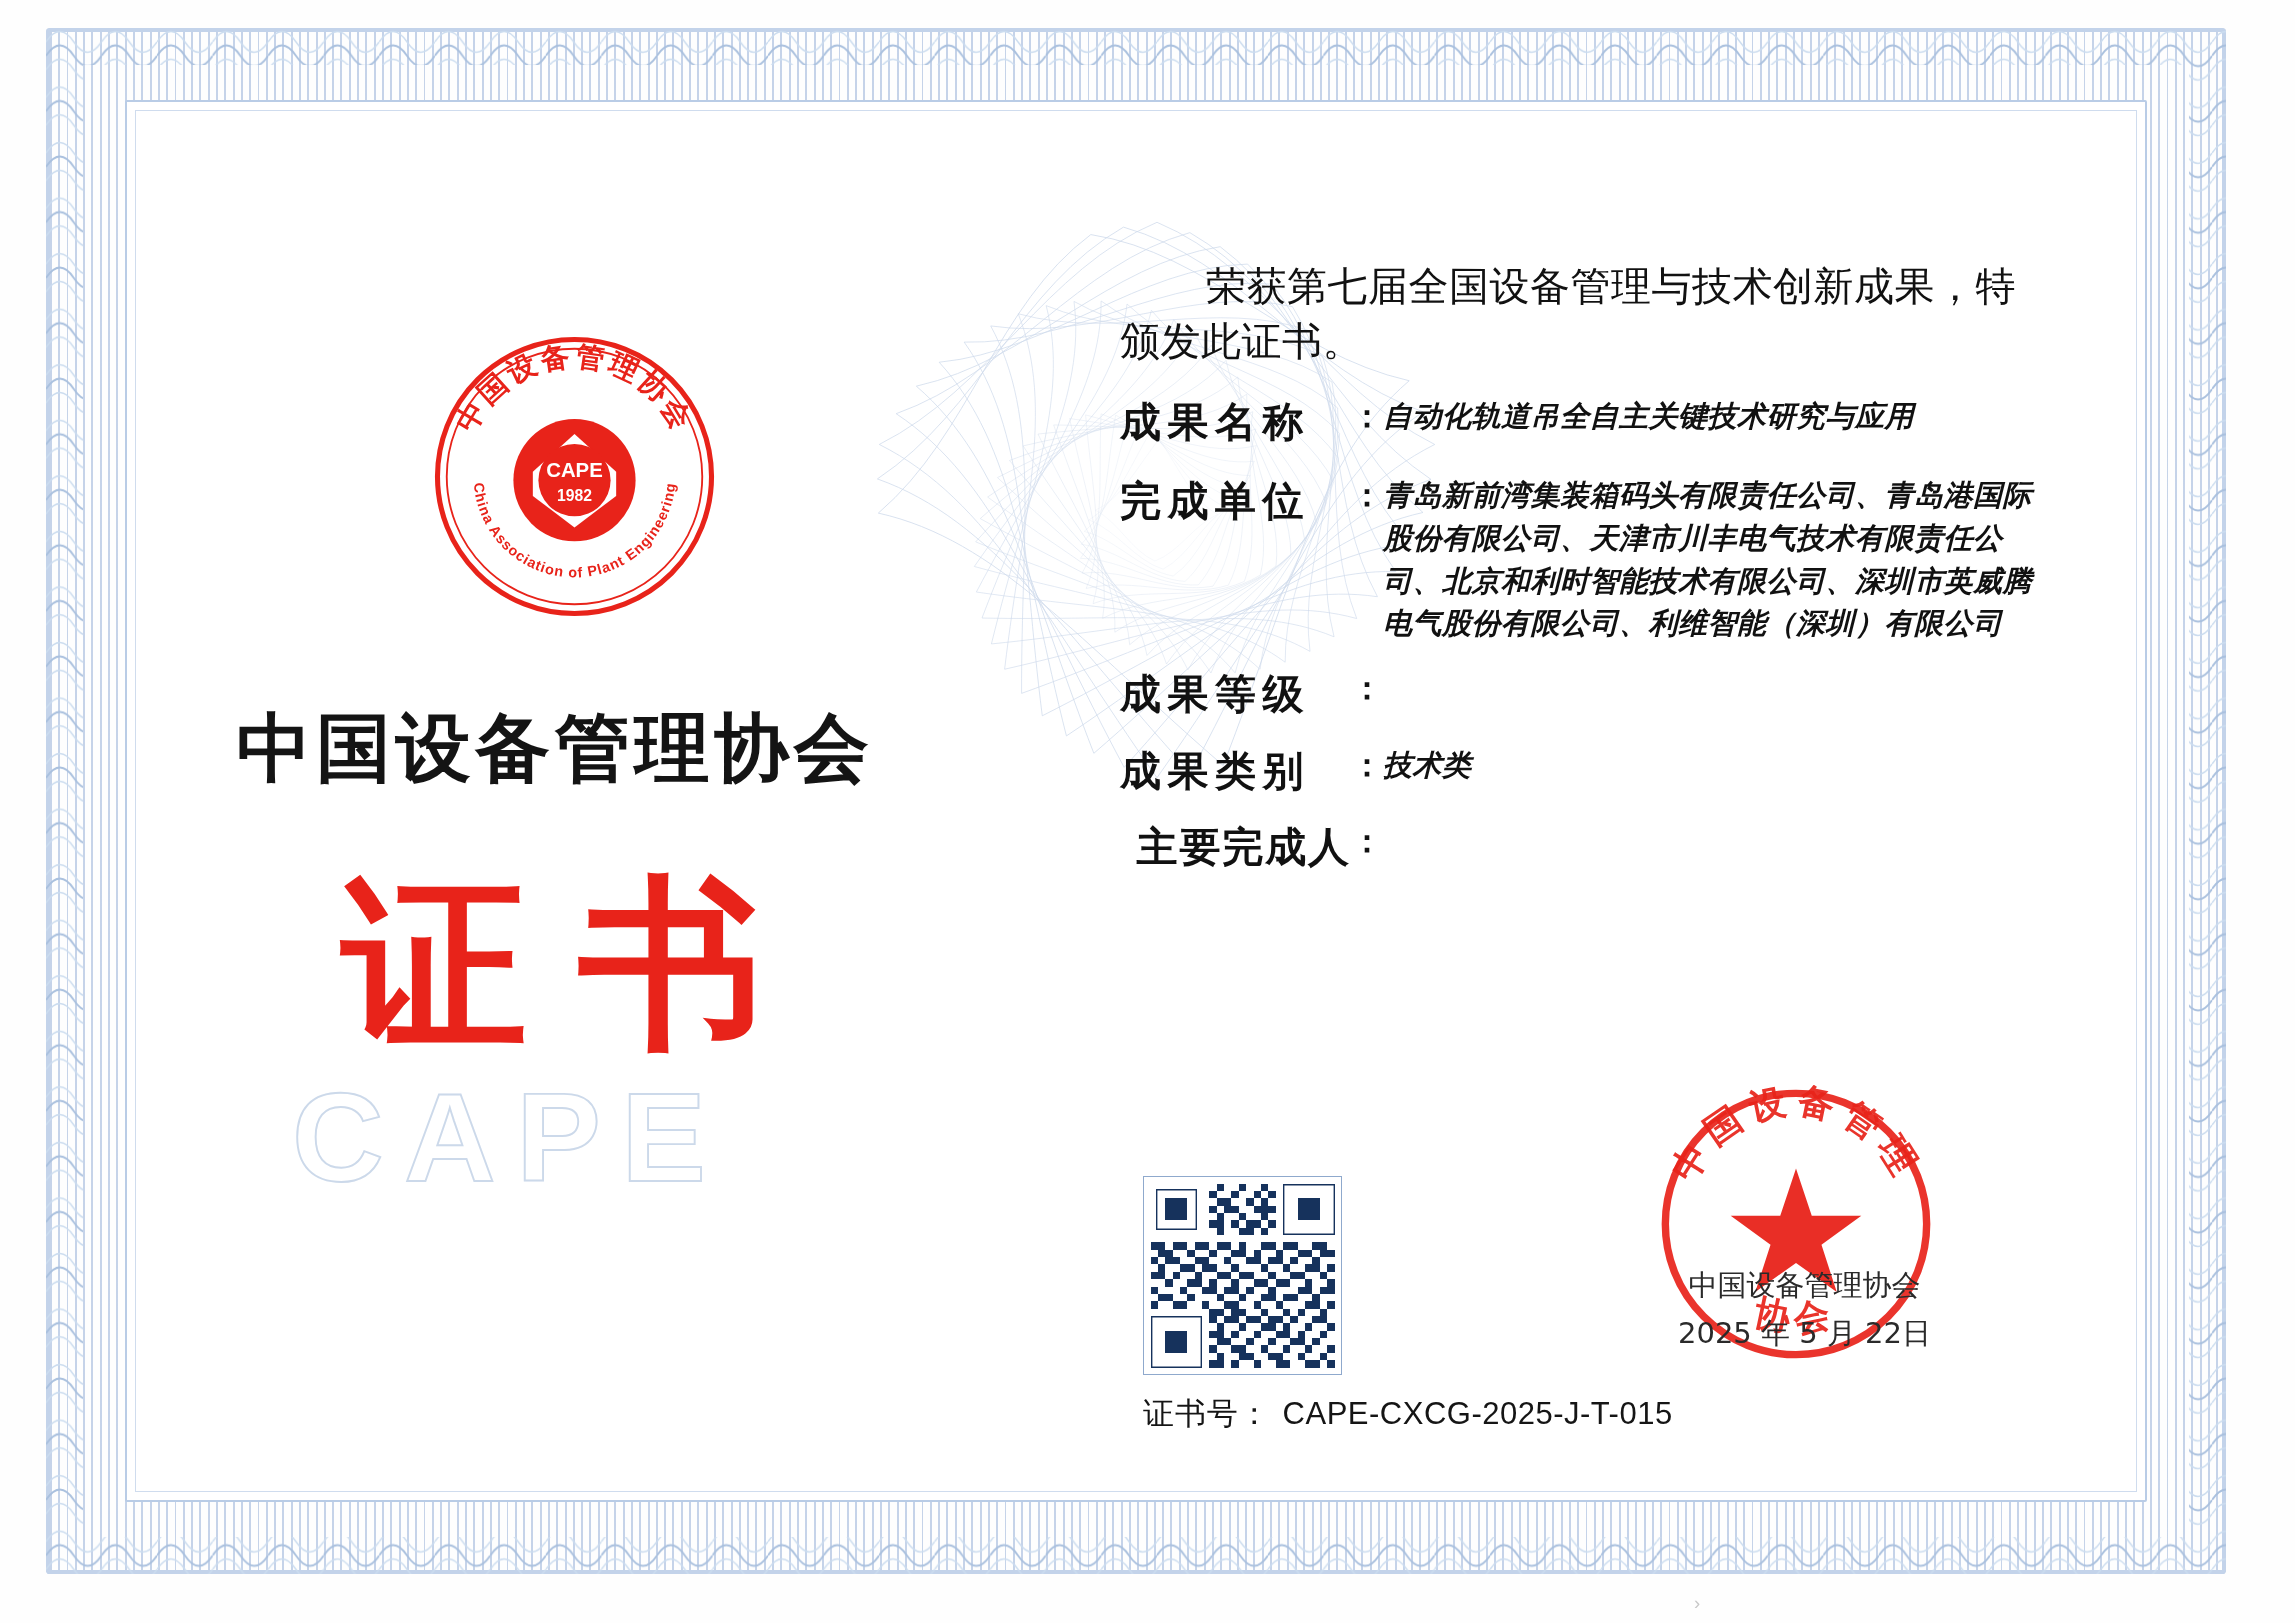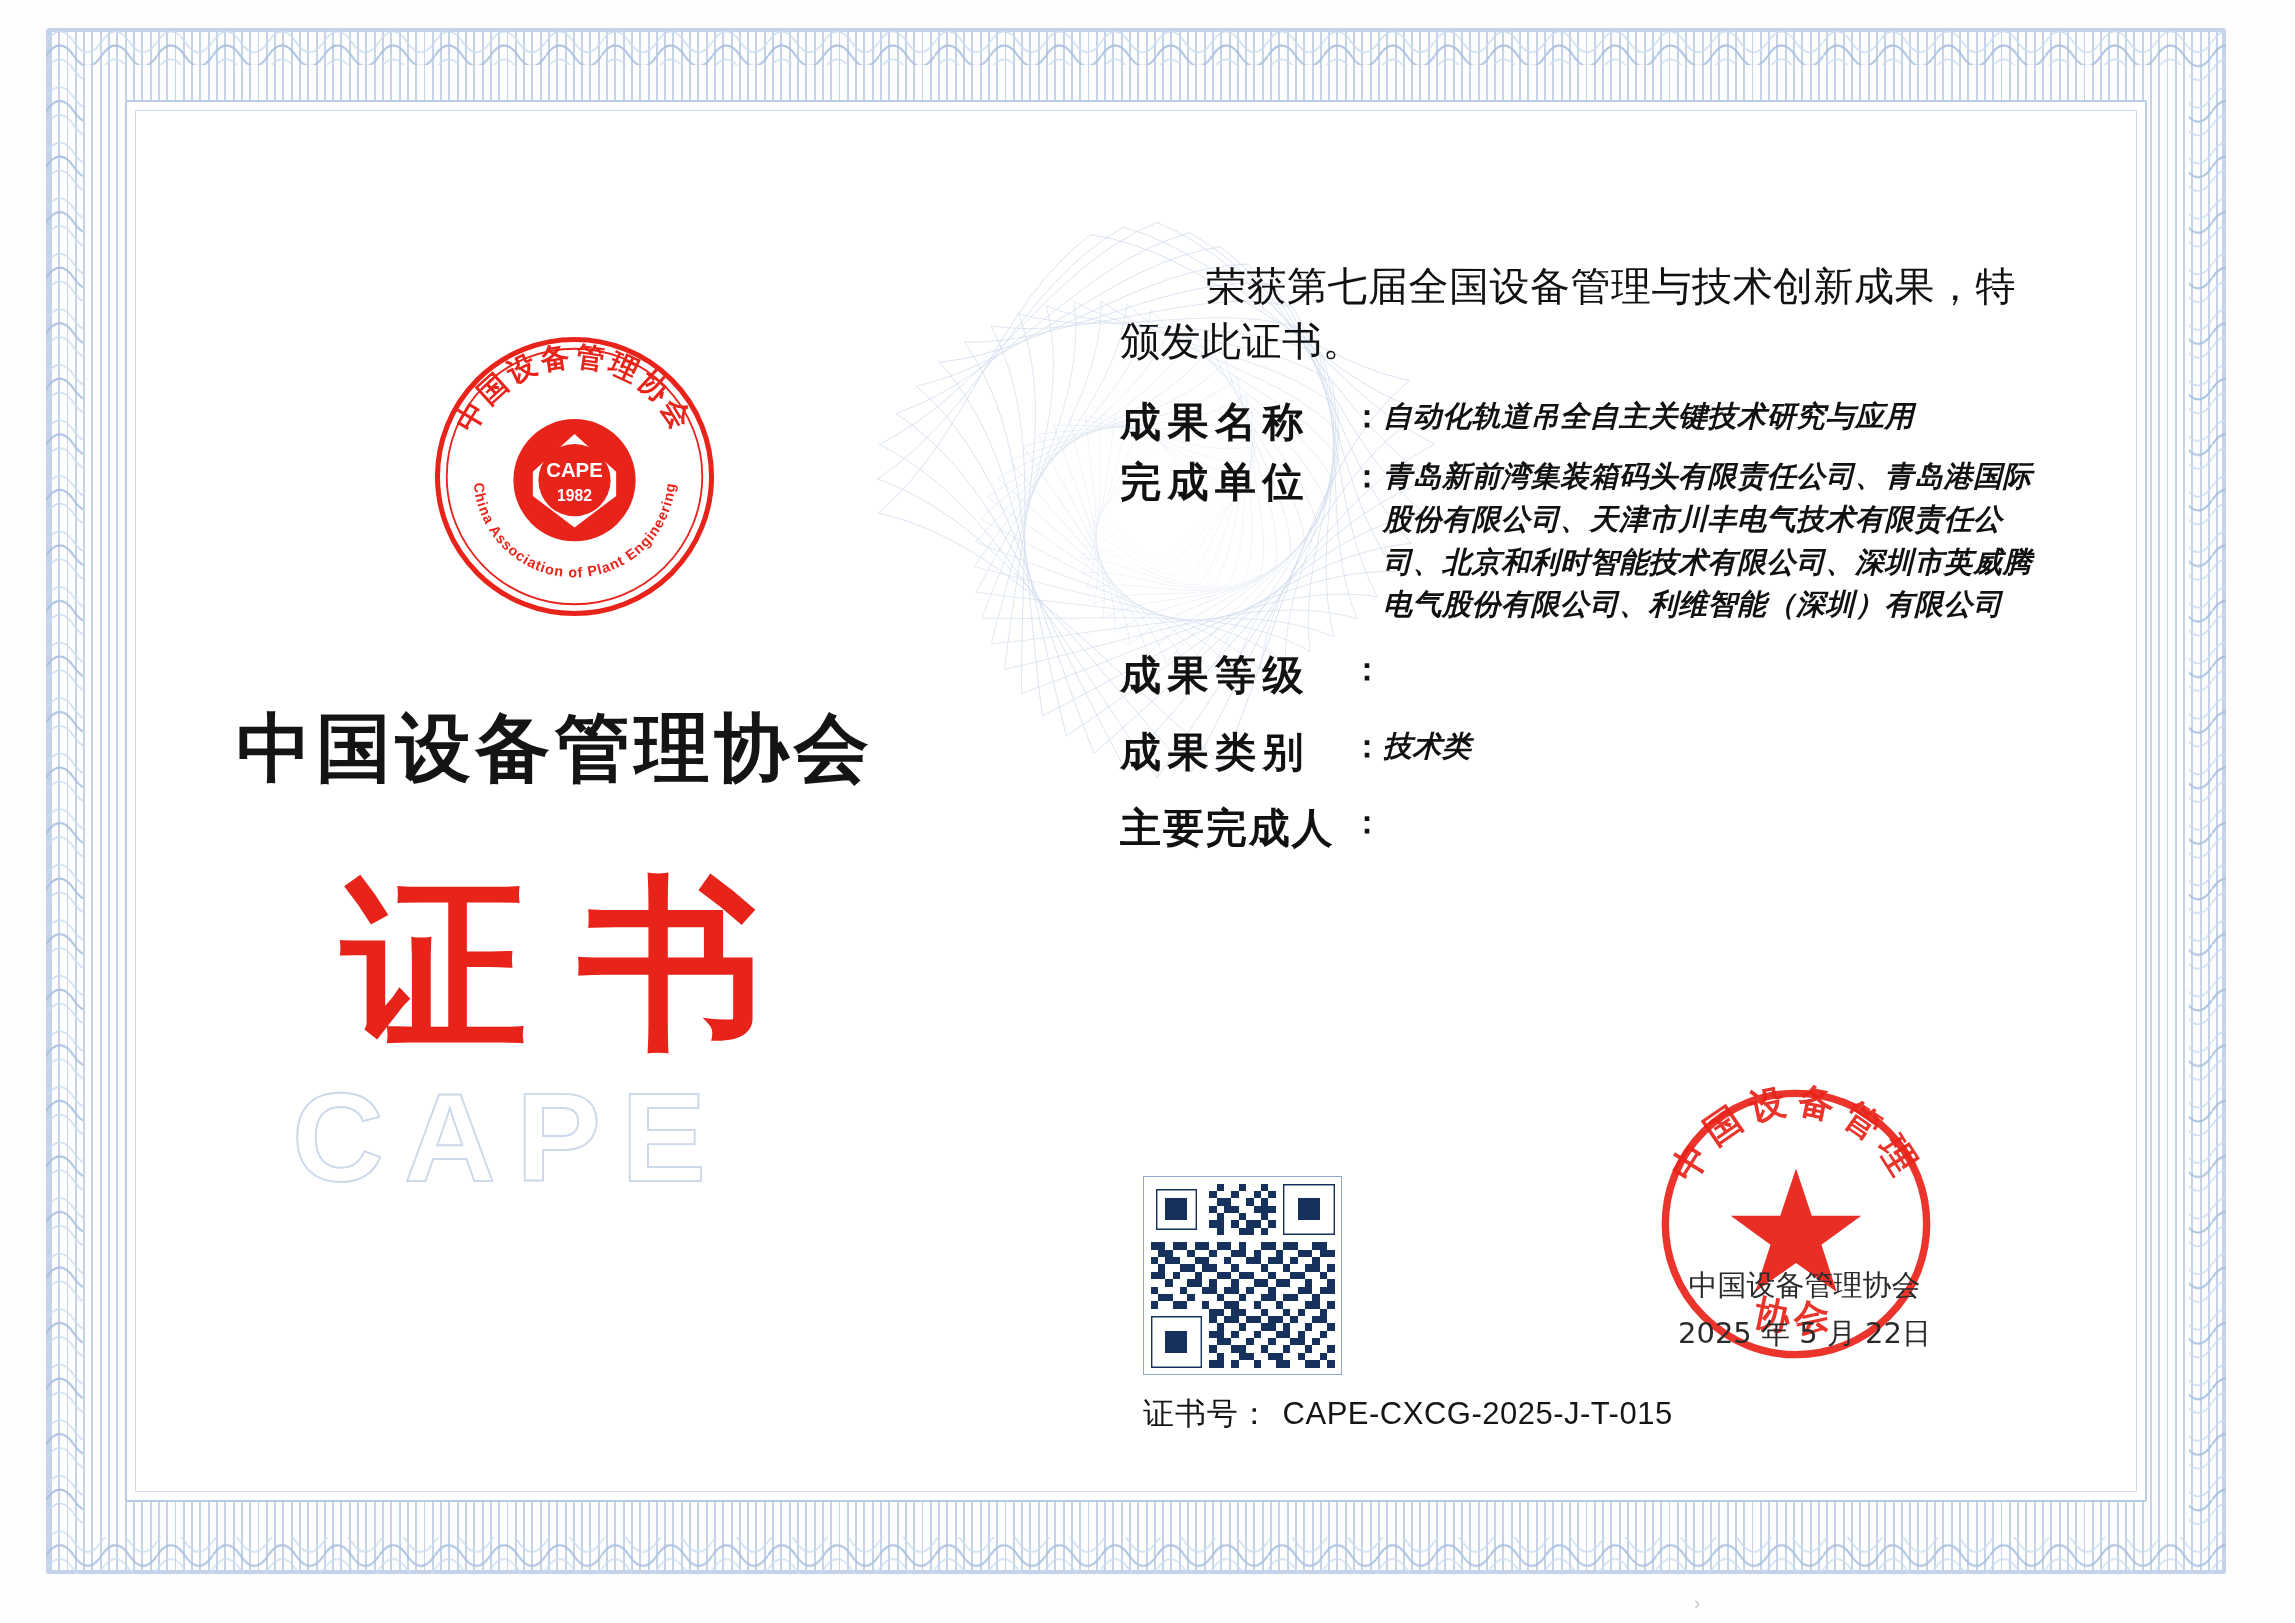--- a/index.html
+++ b/index.html
@@ -150,21 +150,21 @@
     line-height: 1.38;
     color: #111111;
     text-indent: 86px;
     width: 907px;
     letter-spacing: 0.5px;
   }
 
   .field-row {
     display: flex;
     align-items: flex-start;
-    margin-top: 4px;
+    margin-top: 23px;
   }
   .field-label {
     flex: 0 0 231px;
     font-family: "DejaVu Sans", "Liberation Sans", sans-serif;
     font-weight: 700;
     font-size: 41px;
     color: #111111;
     letter-spacing: 6.5px;
     white-space: nowrap;
     line-height: 1.35;
@@ -384,21 +384,21 @@
       <div class="field-colon">：</div>
     </div>
 
     <div class="field-row" style="margin-top:21px;">
       <div class="field-label">成果类别</div>
       <div class="field-colon">：</div>
       <div class="field-value">技术类</div>
     </div>
 
     <div class="field-row" style="margin-top:21px;">
-      <div class="field-label" style="letter-spacing:1.9px;">主要完成人</div>
+      <div class="field-label" style="letter-spacing:1.9px;text-align:right;">主要完成人</div>
       <div class="field-colon">：</div>
     </div>
   </div>
 
   <div id="qr-code">
     <div class="qr-grid">
       <i style="grid-area:1/1/8/8;background:transparent;box-shadow:inset 0 0 0 1.4px #16325c;border:5.6px solid transparent;"></i>
       <i style="grid-area:3/3/6/6;"></i>
       <i style="grid-area:1/19/8/26;background:transparent;box-shadow:inset 0 0 0 1.4px #16325c;"></i>
       <i style="grid-area:3/21/6/24;"></i>

